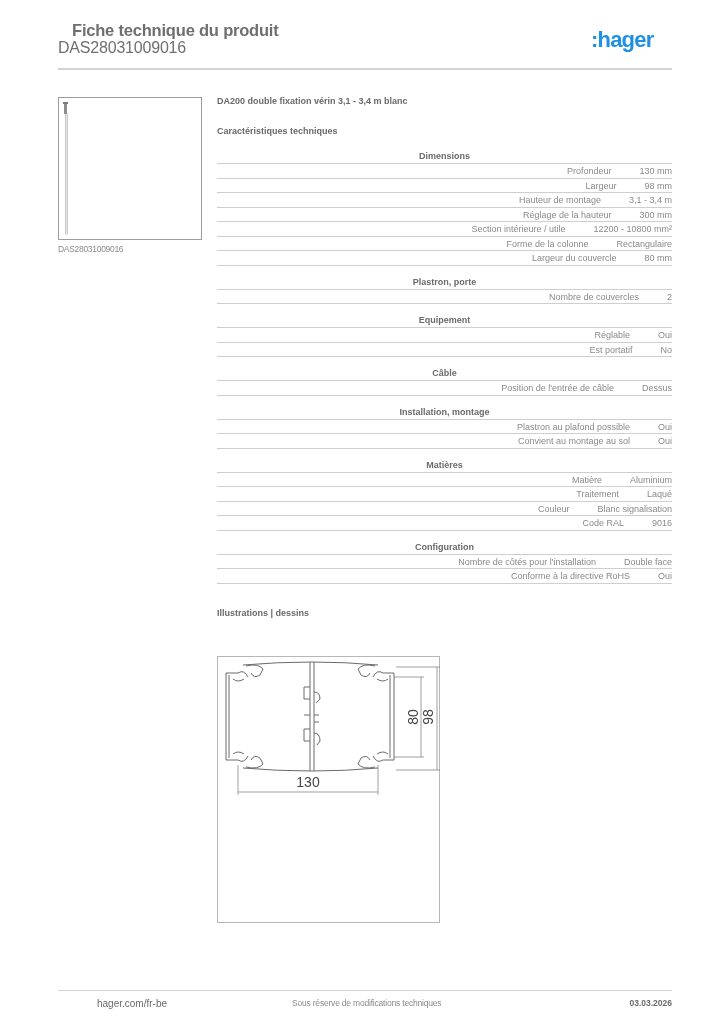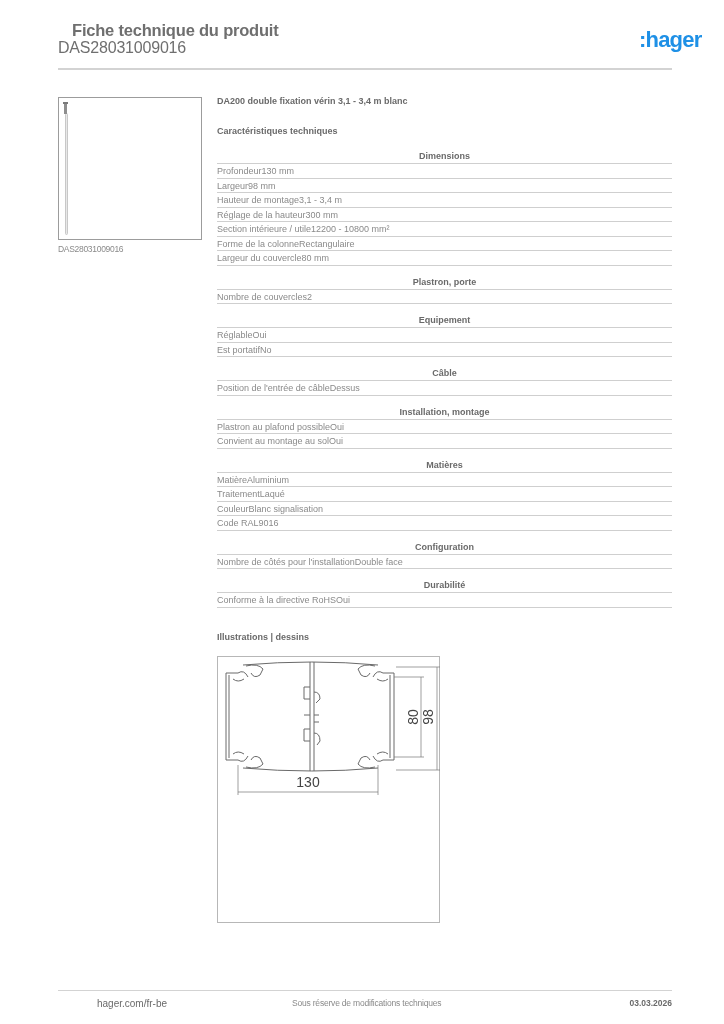--- a/index.html
+++ b/index.html
@@ -1,35 +1,35 @@
 <!DOCTYPE html>
 <html><head>
 <meta charset="utf-8">
 <style>
   * { box-sizing: border-box; margin: 0; padding: 0; }
   html, body { width: 724px; height: 1024px; background: #ffffff; overflow: hidden; }
   body { position: relative; font-family: "Liberation Sans", sans-serif; color: #7a7a7a; }
 
   .hdr-title { position: absolute; left: 72px; top: 21px; font-size: 16.5px; font-weight: bold; color: #6f6f6f; letter-spacing: -0.2px; }
   .hdr-code { position: absolute; left: 58px; top: 39px; font-size: 16px; color: #6f6f6f; letter-spacing: -0.2px; }
-  .logo { position: absolute; left: 591px; top: 27px; font-size: 22px; font-weight: bold; color: #1e90e6; letter-spacing: -0.8px; margin-left: 48px; }
+  .logo { position: absolute; left: 591px; top: 27px; font-size: 22px; font-weight: bold; color: #1e90e6; letter-spacing: -0.8px; }
   .hdr-rule { position: absolute; left: 58px; top: 68px; width: 614px; height: 2px; background: #d3d3d3; }
 
   .thumb { position: absolute; left: 58px; top: 97px; width: 144px; height: 143px; border: 1px solid #9c9c9c; background: #fff; }
   .thumb .rod { position: absolute; left: 6px; top: 15px; width: 3px; height: 122px; background: #e8e8e8; border: 1px solid #c8c8c8; border-radius: 2px; }
   .thumb .cap { position: absolute; left: 5px; top: 4px; width: 3px; height: 12px; background: #8e8e8e; }
   .thumb .cap2 { position: absolute; left: 4px; top: 4px; width: 5px; height: 2px; background: #7a7a7a; }
   .thumb-caption { position: absolute; left: 58px; top: 244px; font-size: 8.5px; color: #8a8a8a; letter-spacing: -0.3px; }
 
   .main { position: absolute; left: 217px; top: 96px; width: 455px; }
   .prod-name { font-size: 9px; font-weight: bold; color: #6a6a6a; height: 14px; line-height: 10px; }
   .sect-title { font-size: 9px; font-weight: bold; color: #6a6a6a; margin-top: 16px; height: 14px; line-height: 10px; }
   .group { margin-top: 0; }
   .group-h { font-size: 9px; font-weight: bold; color: #6a6a6a; padding-bottom: 2px; border-bottom: 1.5px solid #cfcfcf; line-height: 10px; height: 13px; margin-top: 11px; text-align: center; }
-  .row { display: flex; justify-content: flex-start; font-size: 9px; color: #8a8a8a; line-height: 10px; height: 14.5px; padding-top: 2px; border-bottom: 1.5px solid #cfcfcf; }
+  .row { display: flex; justify-content: flex-end; font-size: 9px; color: #8a8a8a; line-height: 10px; height: 14.5px; padding-top: 2px; border-bottom: 1.5px solid #cfcfcf; gap: 28px; }
   .row span { white-space: nowrap; }
   .illus-title { font-size: 9px; font-weight: bold; color: #6a6a6a; margin-top: 24px; line-height: 10px; }
 
   .drawing { position: absolute; left: 217px; top: 656px; width: 223px; height: 267px; border: 1px solid #b7b7b7; background: #fff; }
   .drawing svg { position: absolute; left: 0; top: 0; }
 
   .ftr-rule { position: absolute; left: 58px; top: 990px; width: 614px; height: 1px; background: #d3d3d3; }
   .ftr-left { position: absolute; left: 58px; top: 998px; font-size: 10px; font-weight: normal; color: #6a6a6a; padding-left: 39px; }
   .ftr-mid { position: absolute; left: 292px; top: 998px; font-size: 8.5px; color: #8a8a8a; letter-spacing: -0.2px; }
   .ftr-right { position: absolute; right: 52px; top: 998px; font-size: 8.5px; font-weight: bold; color: #6a6a6a; }
@@ -142,21 +142,20 @@
         </div>
       </div>
       <div class="group">
         <div class="group-h">Configuration</div>
         <div class="row">
           <span>Nombre de côtés pour l'installation</span>
           <span>Double face</span>
         </div>
       </div>
       <div class="group">
-        <div class="group-h">Durabilité</div>
         <div class="row">
           <span>Conforme à la directive RoHS</span>
           <span>Oui</span>
         </div>
       </div>
     </div>
   <div class="illus-title">Illustrations | dessins</div>
 </div>
 
 <div class="drawing">

